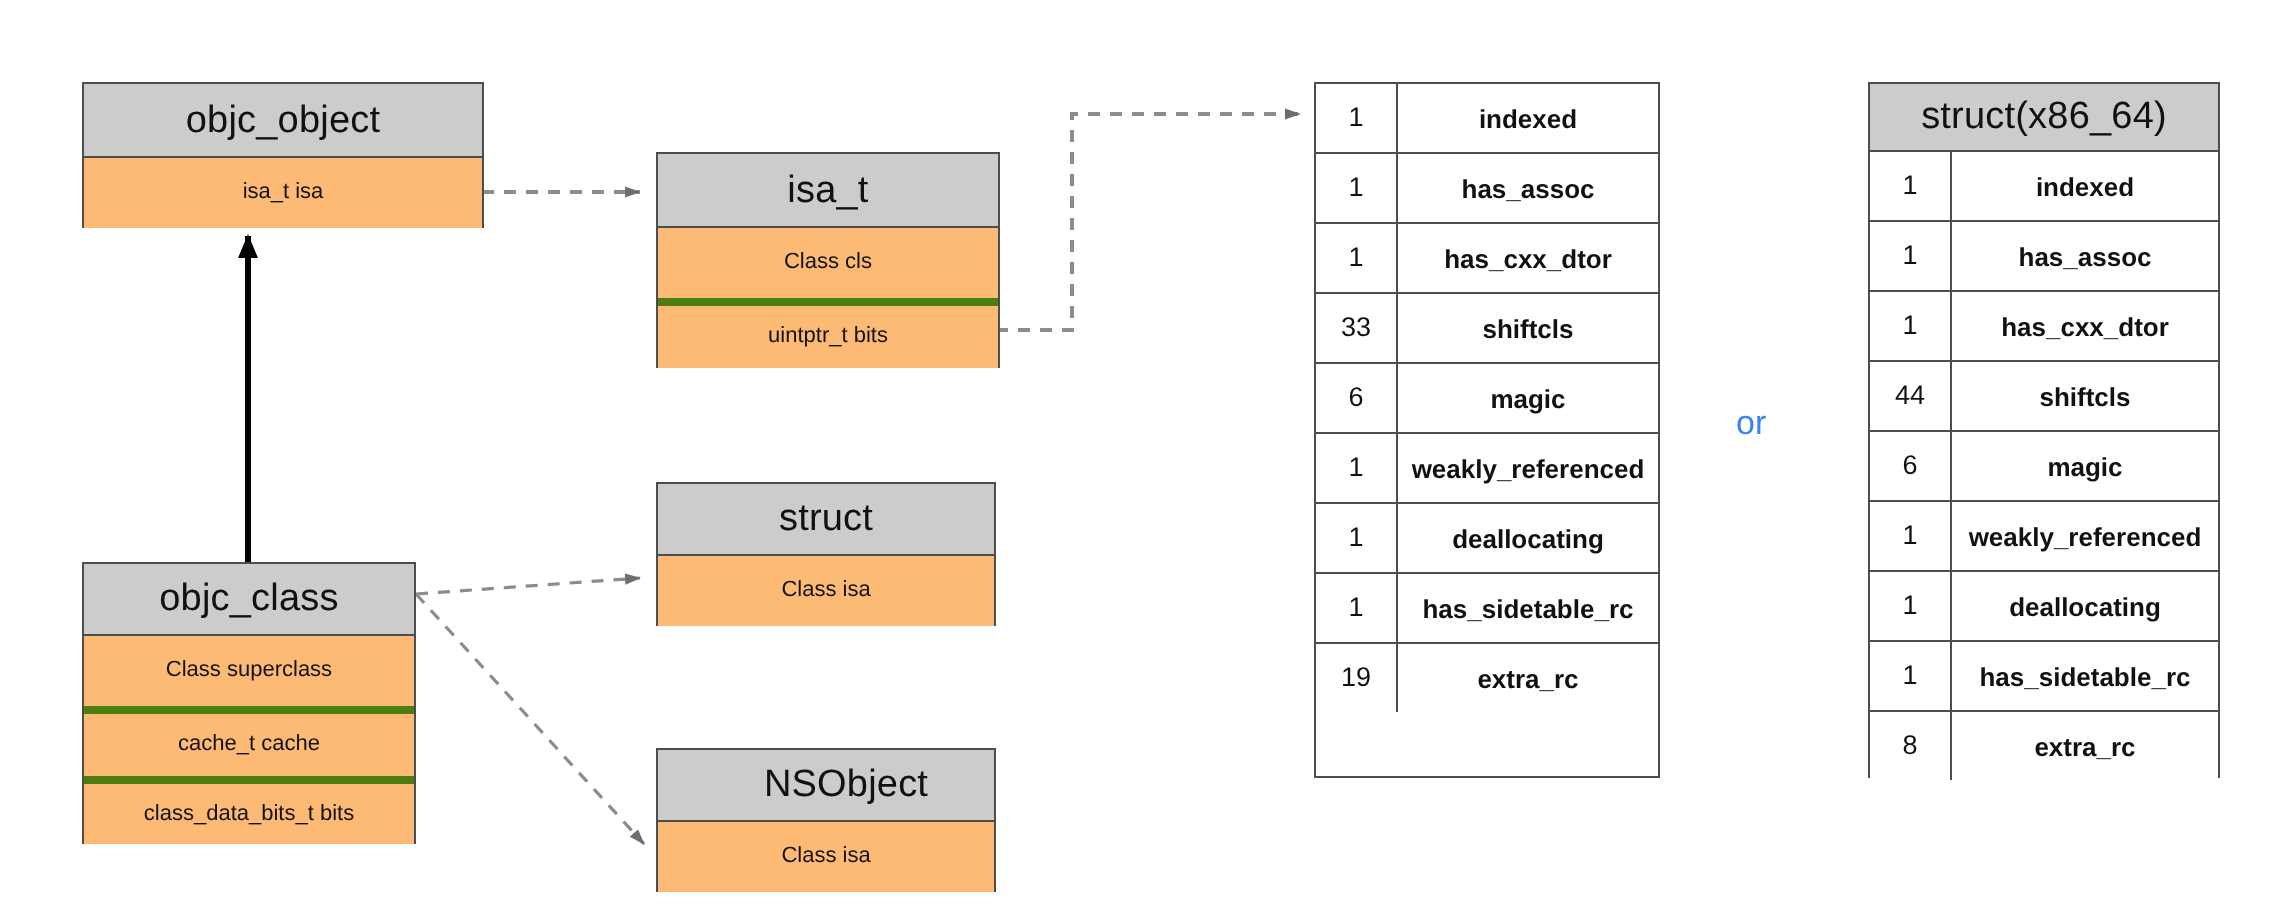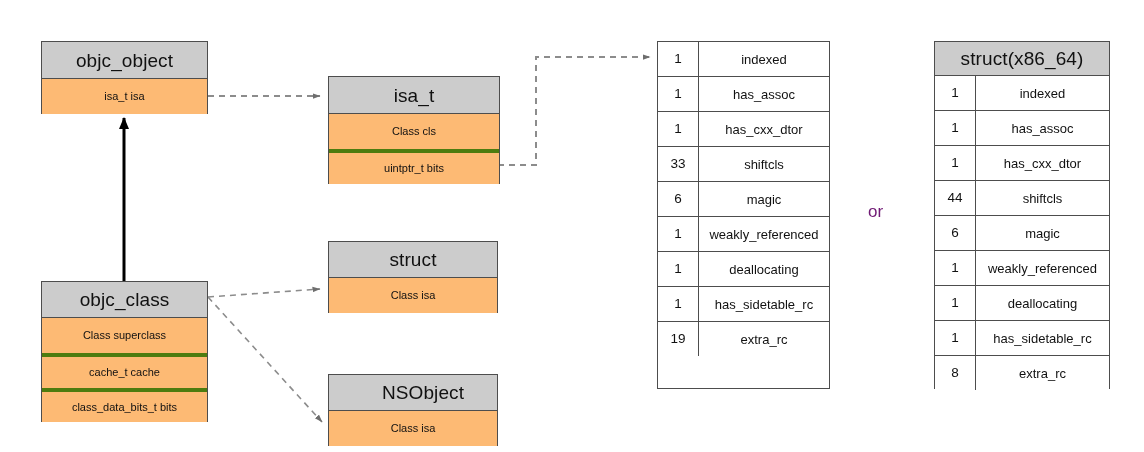--- a/index.html
+++ b/index.html
@@ -81,25 +81,26 @@
   }
   .bit-name {
     box-sizing: border-box;
     flex: 1 1 auto;
     display: flex;
     align-items: center;
     justify-content: center;
     font-size: 13px;
     color: #111111;
     line-height: 1;
+    font-weight: bold;
   }
   .or-label {
     position: absolute;
     font-size: 17px;
-    color: #701a75;
+    color: #3b82f6;
     line-height: 1;
   }
 </style>
 </head>
 <body>
 
 <div id="canvas">
 
   <svg class="connectors" viewBox="0 0 1144 452" xmlns="http://www.w3.org/2000/svg">
     <defs>
@@ -115,21 +116,21 @@
 
     <path d="M 498,165 L 536,165 L 536,57 L 650,57" fill="none" stroke="#8c8c8c" stroke-width="2" stroke-dasharray="6 5" marker-end="url(#arrow-dashed)"></path>
 
     <path d="M 208,297 L 320,289" fill="none" stroke="#8c8c8c" stroke-width="1.6" stroke-dasharray="6 5" marker-end="url(#arrow-dashed)"></path>
 
     <path d="M 208,297 L 322,422" fill="none" stroke="#8c8c8c" stroke-width="1.6" stroke-dasharray="6 5" marker-end="url(#arrow-dashed)"></path>
 
     <path d="M 124,281 L 124,118" fill="none" stroke="#000000" stroke-width="3" marker-end="url(#arrow-solid)"></path>
   </svg>
 
-  <div class="box" style="left:41px; top:41px; width:167px; height:73px;">
+  <div class="box" style="left:41px; top:41px; width:201px; height:73px;">
     <div class="box-header" style="height:37px;">objc_object</div>
     <div class="box-row" style="height:35px;">isa_t isa</div>
   </div>
 
   <div class="box" style="left:328px; top:76px; width:172px; height:108px;">
     <div class="box-header" style="height:37px;">isa_t</div>
     <div class="box-row" style="height:35px;">Class cls</div>
     <div class="box-row" style="height:35px;">uintptr_t bits</div>
   </div>
 

